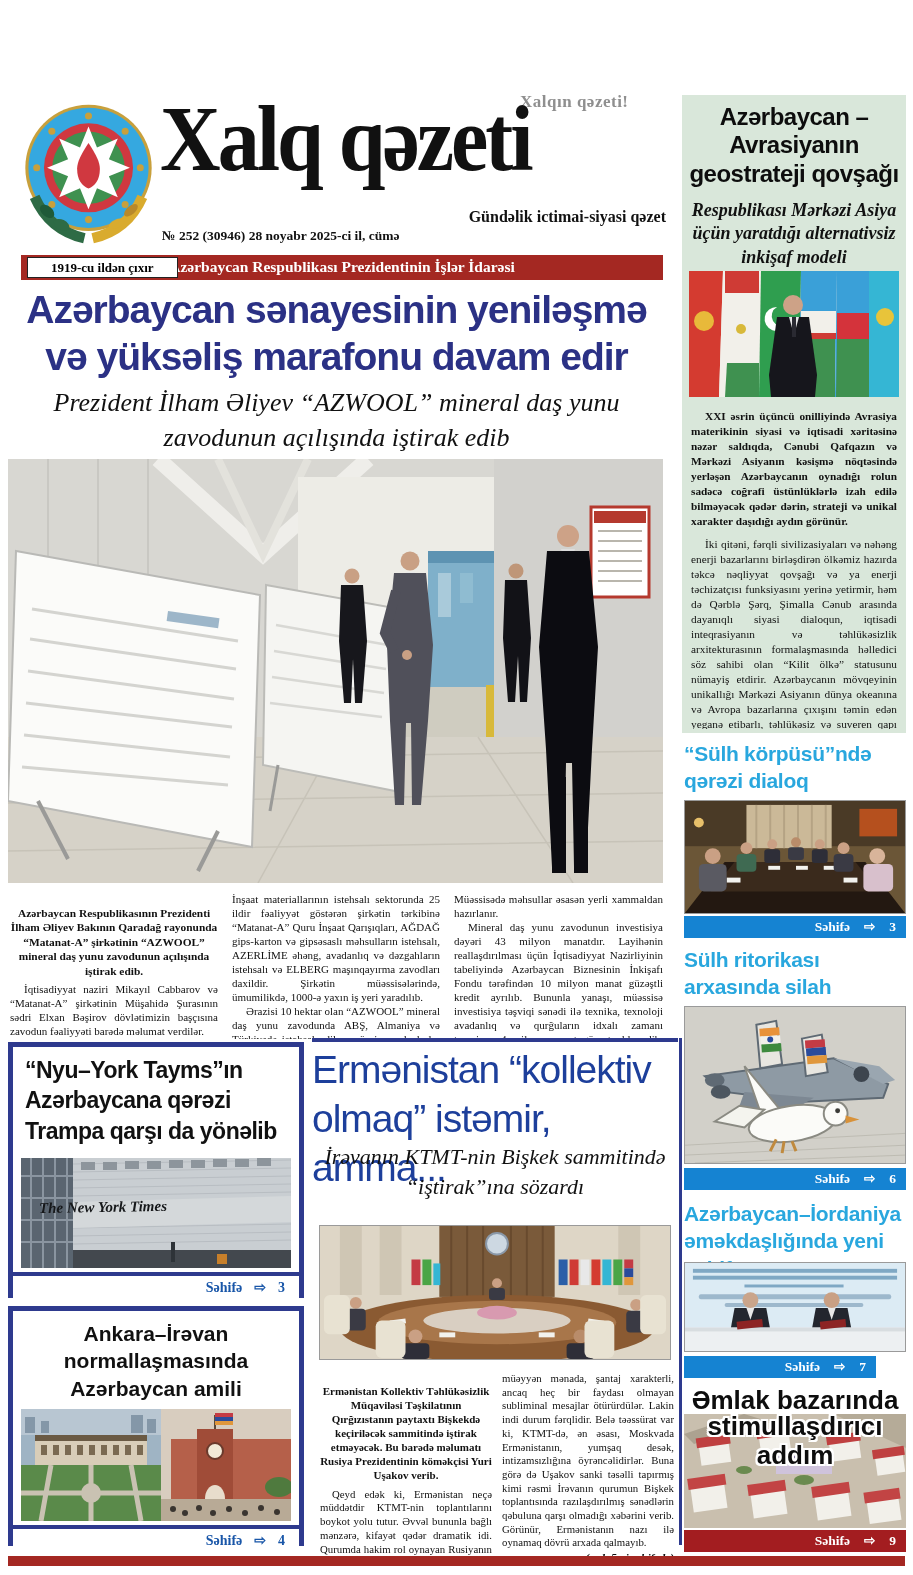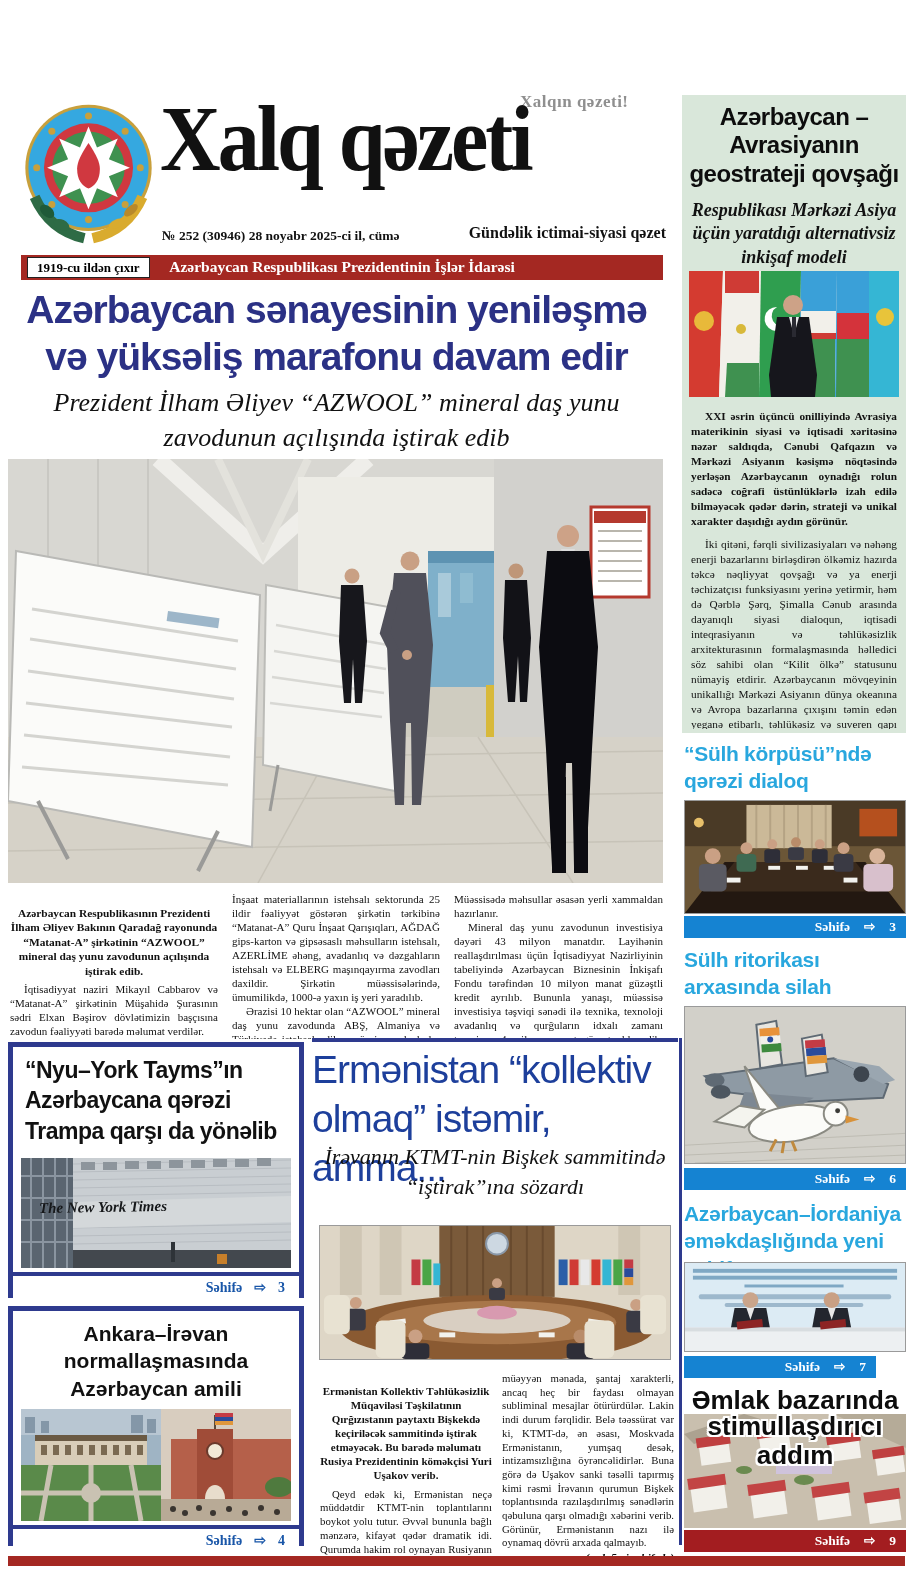--- a/index.html
+++ b/index.html
@@ -16,21 +16,21 @@
   
   .tagline{color:#8f8f8f;font-weight:bold;font-size:17px;letter-spacing:.5px;margin-left:28px;}
   .mast-title{font-weight:bold;font-size:84px;letter-spacing:-3px;line-height:1;
               transform:scaleY(1.12);transform-origin:top left;white-space:nowrap;}
   .issue{font-weight:bold;font-size:13.5px;}
   .daily{font-weight:bold;font-size:16px;text-align:right;}
 
   
   .banner{background:#a42822;color:#fff;}
   .since-box{background:#fff;color:#000;border:1px solid #222;font-weight:bold;
-             font-size:13px;padding:1px 9px;line-height:17px;}
+             font-size:13px;padding:1px 23px;line-height:17px;}
   .banner-text{font-weight:bold;font-size:15.5px;text-align:center;width:100%;}
 
   
   .main-headline{color:#2b3185;font-weight:bold;font-size:39px;line-height:1.2;
                  letter-spacing:-1px;text-align:center;}
   .sub-headline{font-style:italic;font-size:26px;line-height:1.35;text-align:center;}
   .bodycol{font-size:11px;line-height:1.27;}
   .lead-par{font-weight:bold;font-size:11.4px;margin-top:13px;}
   .cont{font-weight:bold;font-style:italic;text-align:right;font-size:11.4px;}
 
@@ -94,21 +94,21 @@
       <ellipse cx="-26" cy="55" rx="8" ry="5" fill="#2e6b45" transform="rotate(25 -26 55)"></ellipse>
       <path d="M52,28 Q38,60 4,68" stroke="#d9ab2e" stroke-width="10" fill="none"></path>
       <ellipse cx="41" cy="41" rx="8" ry="4" fill="#b8892a" transform="rotate(-40 41 41)"></ellipse>
       <ellipse cx="27" cy="54" rx="8" ry="4" fill="#d9ab2e" transform="rotate(-25 27 54)"></ellipse>
     </svg>
   </div>
 
   <div class="abs tagline serif" style="left:492px;top:92px;width:180px;">Xalqın qəzeti!</div>
   <div class="abs mast-title serif" style="left:160px;top:92px;width:515px;">Xalq qəzeti</div>
   <div class="abs issue serif" style="left:162px;top:228px;width:300px;">№ 252 (30946) 28 noyabr 2025-ci il, cümə</div>
-  <div class="abs daily serif" style="left:430px;top:224px;width:236px;">Gündəlik ictimai-siyasi qəzet</div>
+  <div class="abs daily serif" style="left:430px;top:208px;width:236px;">Gündəlik ictimai-siyasi qəzet</div>
 
   <div class="abs banner" style="left:21px;top:255px;width:642px;height:25px;">
     <div class="abs banner-text serif" style="left:0;top:3px;">Azərbaycan Respublikası Prezidentinin İşlər İdarəsi</div>
     <div class="abs since-box serif" style="left:6px;top:2px;">1919-cu ildən çıxır</div>
   </div>
 
   <div class="abs sub-headline serif" style="left:8px;top:385px;width:657px;">Prezident İlham Əliyev “AZWOOL” mineral daş yunu zavodunun açılışında iştirak edib</div>
   <div class="abs main-headline sans" style="left:8px;top:287px;width:657px;">Azərbaycan sənayesinin yeniləşmə və yüksəliş marafonu davam edir</div>
 
   <div class="abs" style="left:8px;top:459px;width:655px;height:424px;">

